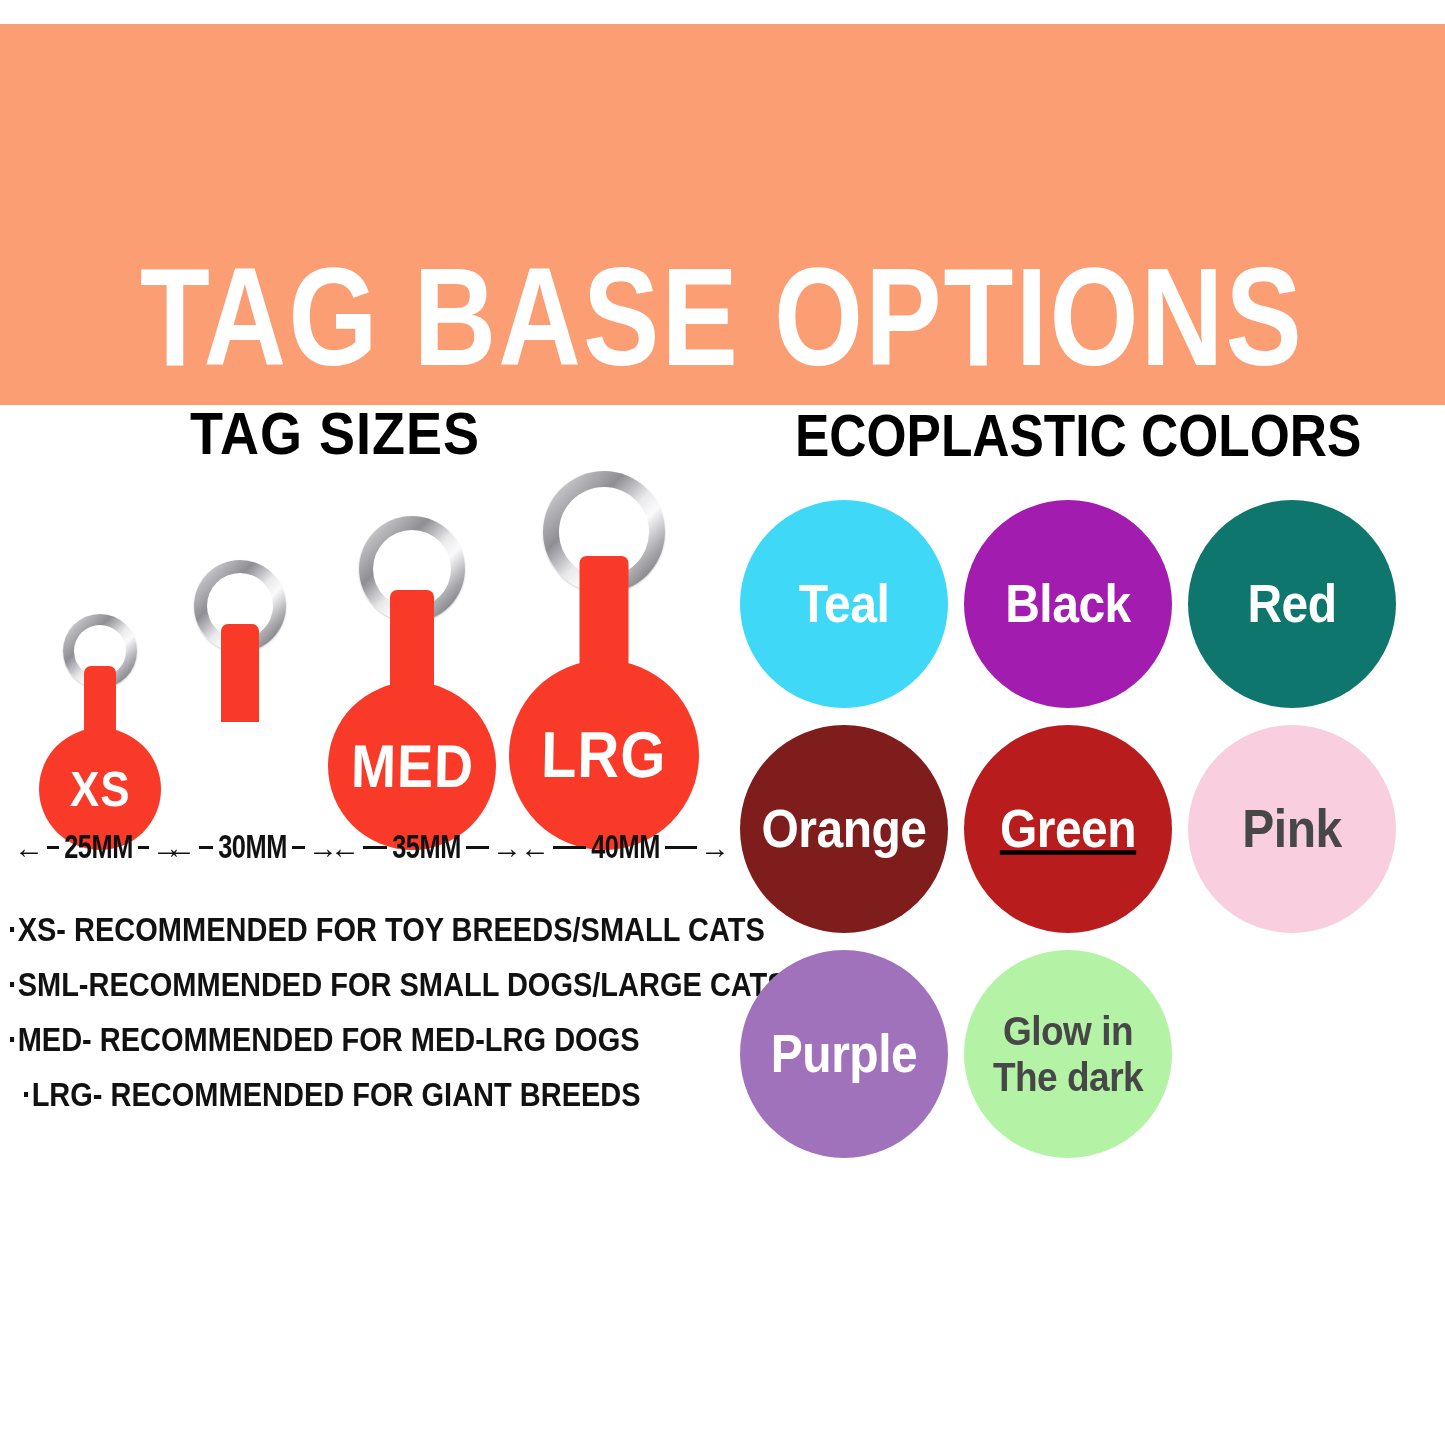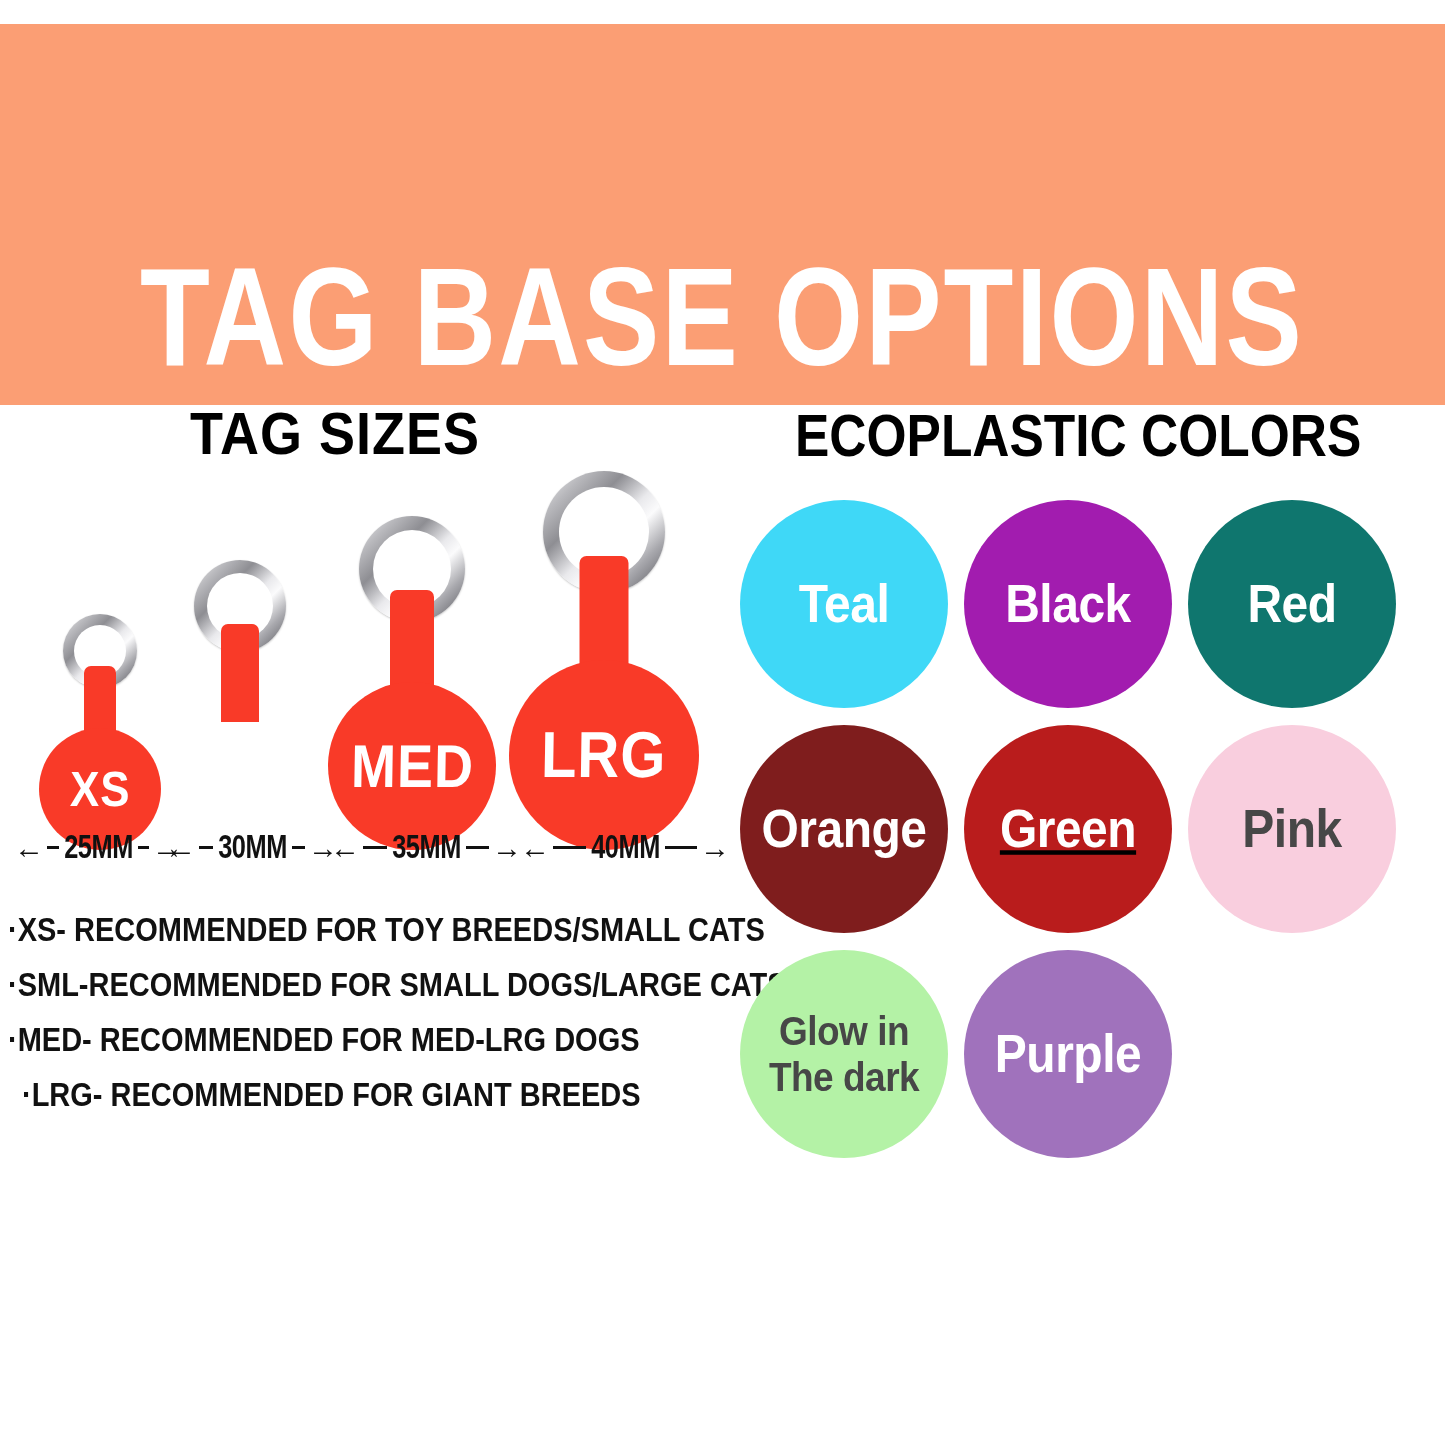--- a/index.html
+++ b/index.html
@@ -240,21 +240,21 @@
       </div>
       <div class="swatch" style="background: #7f1d1d;">
         <div class="swatch-label" style="color: rgb(255, 255, 255);"><span>Orange</span></div>
       </div>
       <div class="swatch" style="background: #b91c1c; text-decoration: underline;">
         <div class="swatch-label" style="color: rgb(255, 255, 255);"><span>Green</span></div>
       </div>
       <div class="swatch" style="background: rgb(249, 206, 222); text-align: right;">
         <div class="swatch-label" style="color: rgb(71, 71, 71);"><span>Pink</span></div>
       </div>
+      <div class="swatch" style="background: rgb(160, 114, 188);">
+        <div class="swatch-label" style="color: rgb(255, 255, 255);"><span>Purple</span></div>
+      </div>
       <div class="swatch" style="background: rgb(180, 242, 166);">
         <div class="swatch-label two-line" style="color: rgb(71, 71, 71);"><span>Glow in</span><br><span>The dark</span></div>
       </div>
-      <div class="swatch" style="background: rgb(160, 114, 188);">
-        <div class="swatch-label" style="color: rgb(255, 255, 255);"><span>Purple</span></div>
-      </div>
     </div>
 
 </div>
 
 </body></html>

